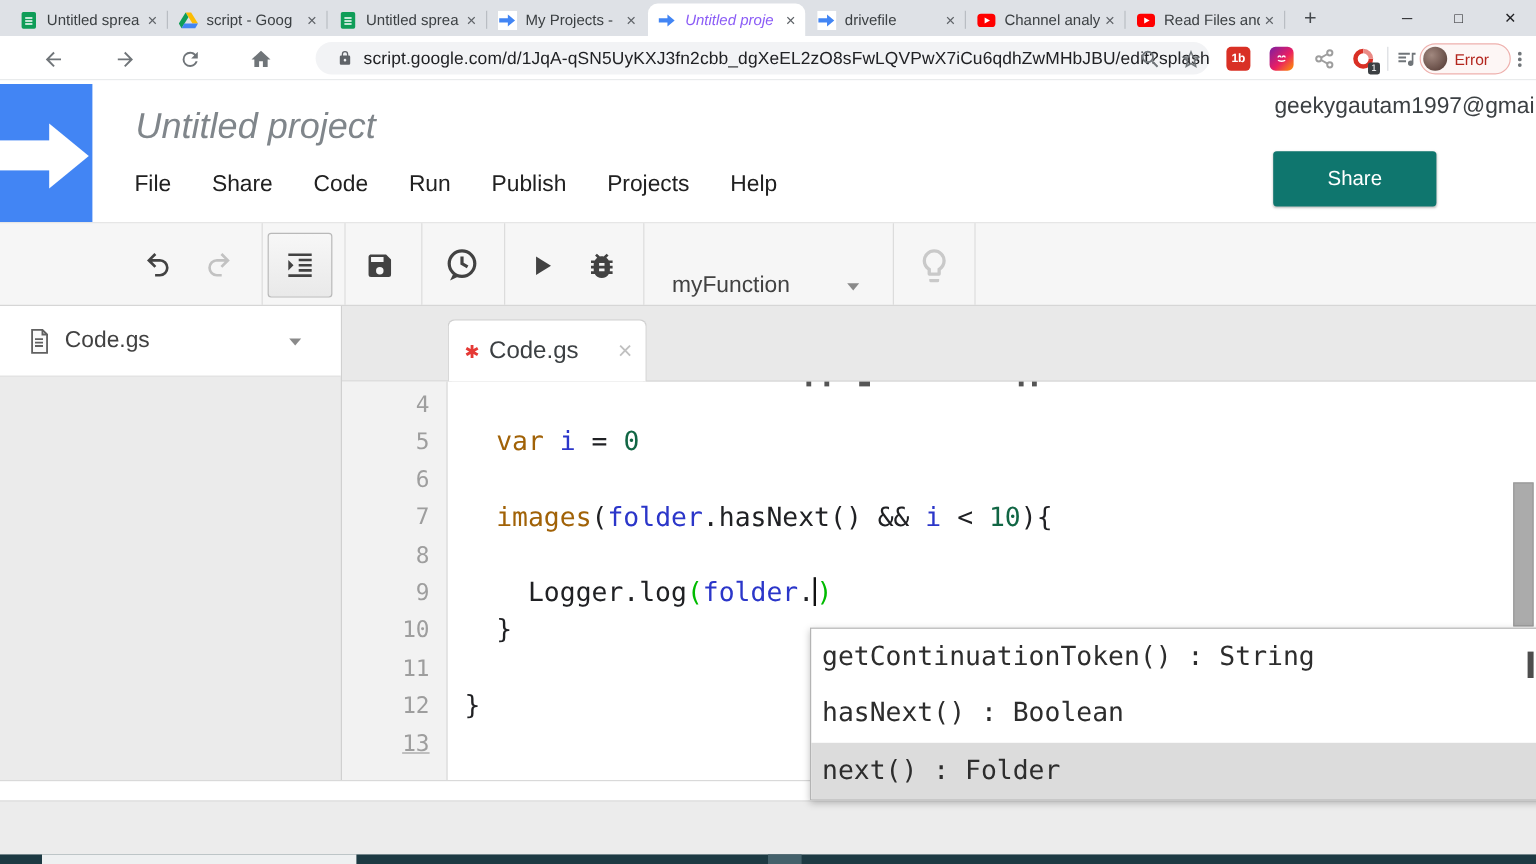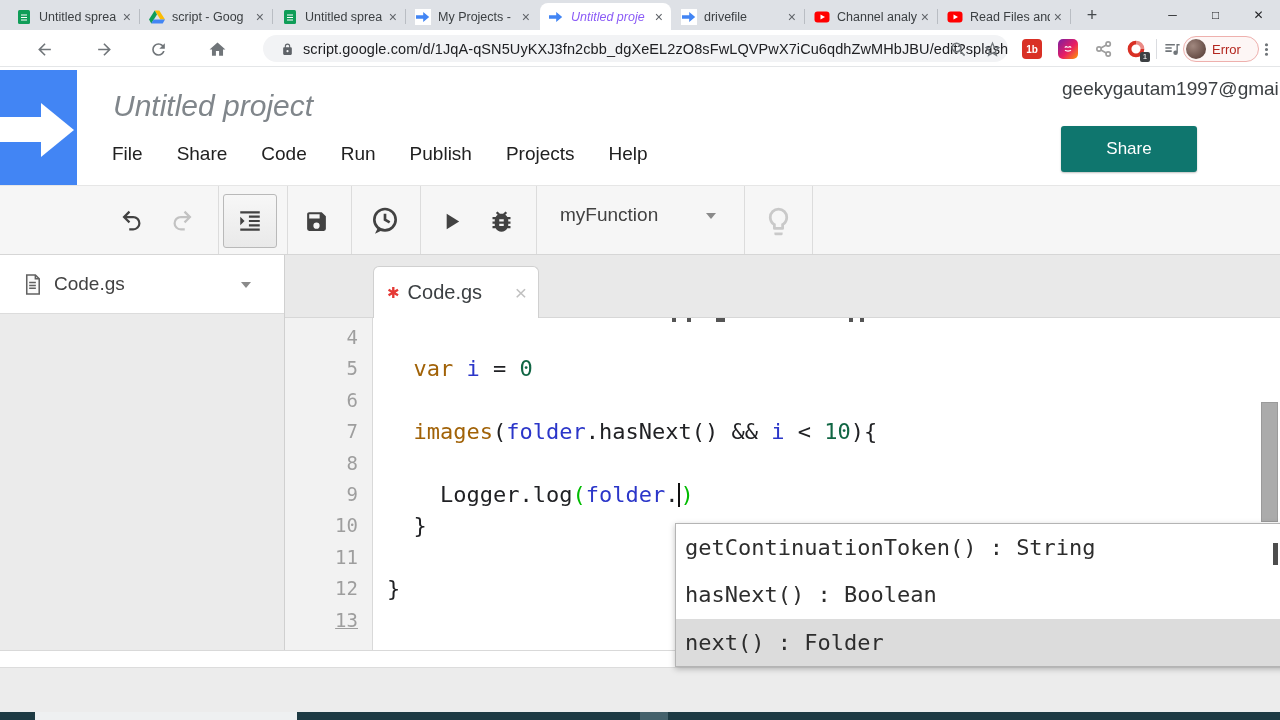--- a/index.html
+++ b/index.html
@@ -62,21 +62,21 @@
          box-shadow:0 1px 2px rgba(0,0,0,.25);}
 
   
   .app-toolbar{position:absolute;left:0;top:185px;width:1280px;height:70px;background:#f6f6f6;
                border-top:1px solid #e6e6e6;border-bottom:1px solid #d6d6d6;box-sizing:border-box;}
   .tbtn{position:absolute;top:15px;width:40px;height:40px;display:flex;align-items:center;justify-content:center;}
   .tbtn svg{display:block;}
   .tsep{position:absolute;top:0;height:68px;width:1px;background:#dcdcdc;}
   .indentbtn{position:absolute;left:223px;top:8px;width:54px;height:54px;border:1px solid #b9b9b9;border-radius:3px;
              background:linear-gradient(#f7f7f7,#e9e9e9);display:flex;align-items:center;justify-content:center;box-sizing:border-box;}
-  .fnsel{position:absolute;left:546px;top:9px;width:190px;height:40px;display:flex;align-items:center;}
+  .fnsel{position:absolute;left:546px;top:32px;width:190px;height:40px;display:flex;align-items:center;}
   .fnlabel{font-size:19px;color:#424242;margin-left:14px;}
   .caret{width:0;height:0;border-left:5px solid transparent;border-right:5px solid transparent;border-top:6px solid #8a8a8a;}
   .fnsel .caret{position:absolute;right:20px;top:18px;}
 
   
   .sidebar{position:absolute;left:0;top:255px;width:285px;height:395px;background:#ebebeb;border-right:1px solid #d0d0d0;box-sizing:border-box;}
   .filerow{position:absolute;left:0;top:0;width:284px;height:59px;background:#fff;border-bottom:1px solid #dcdcdc;
            display:flex;align-items:center;box-sizing:border-box;}
   .filerow svg{width:23px;height:27px;margin-left:21px;}
   .filelabel{font-size:19px;color:#424242;margin-left:10px;}

